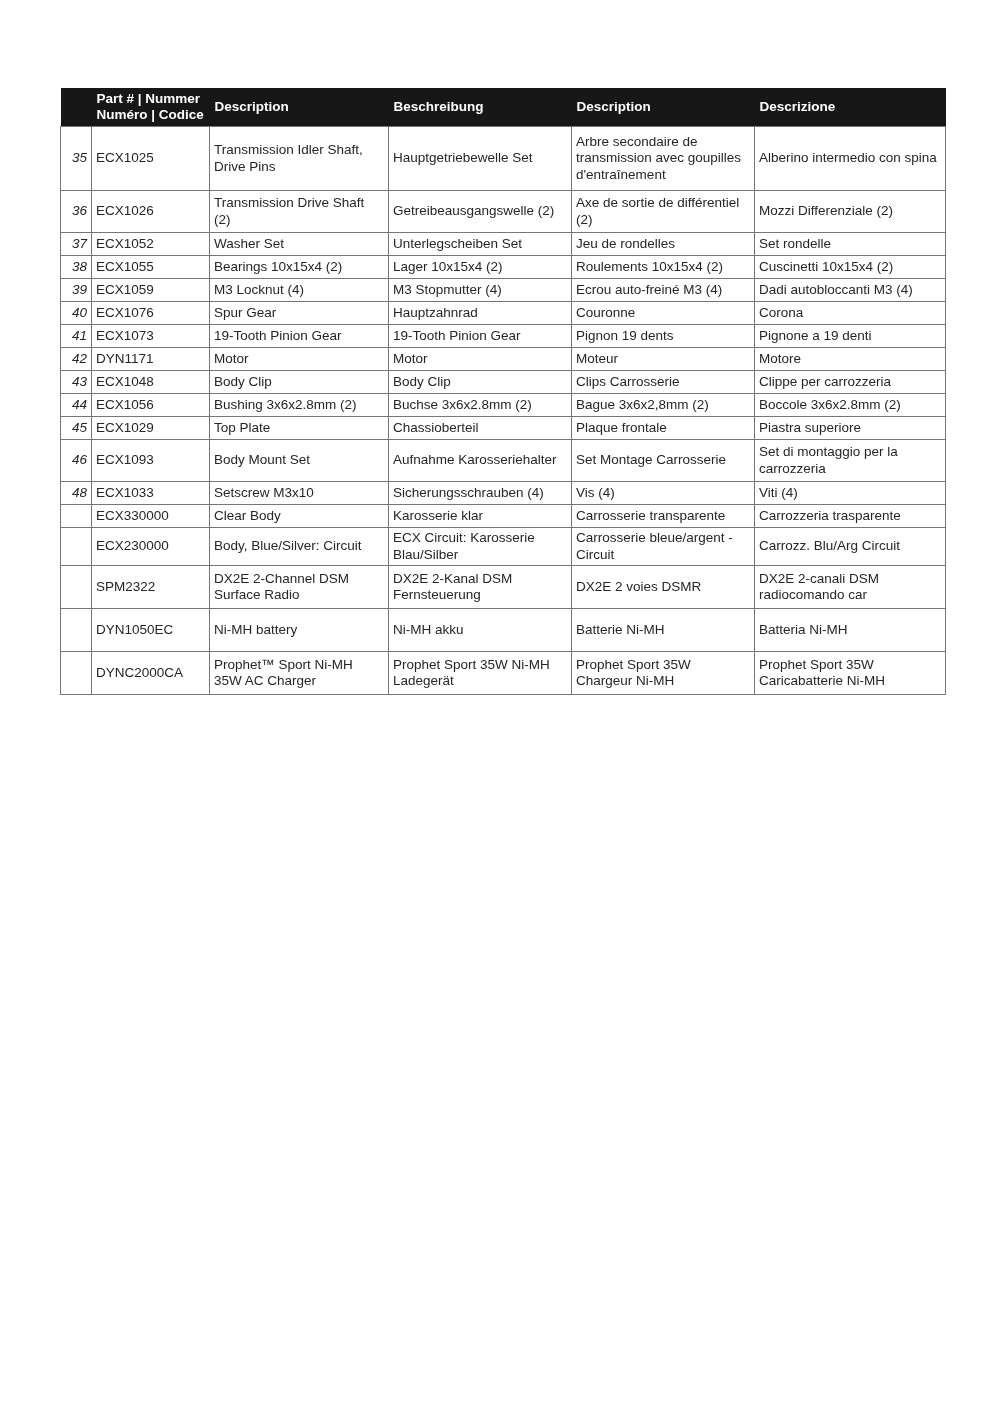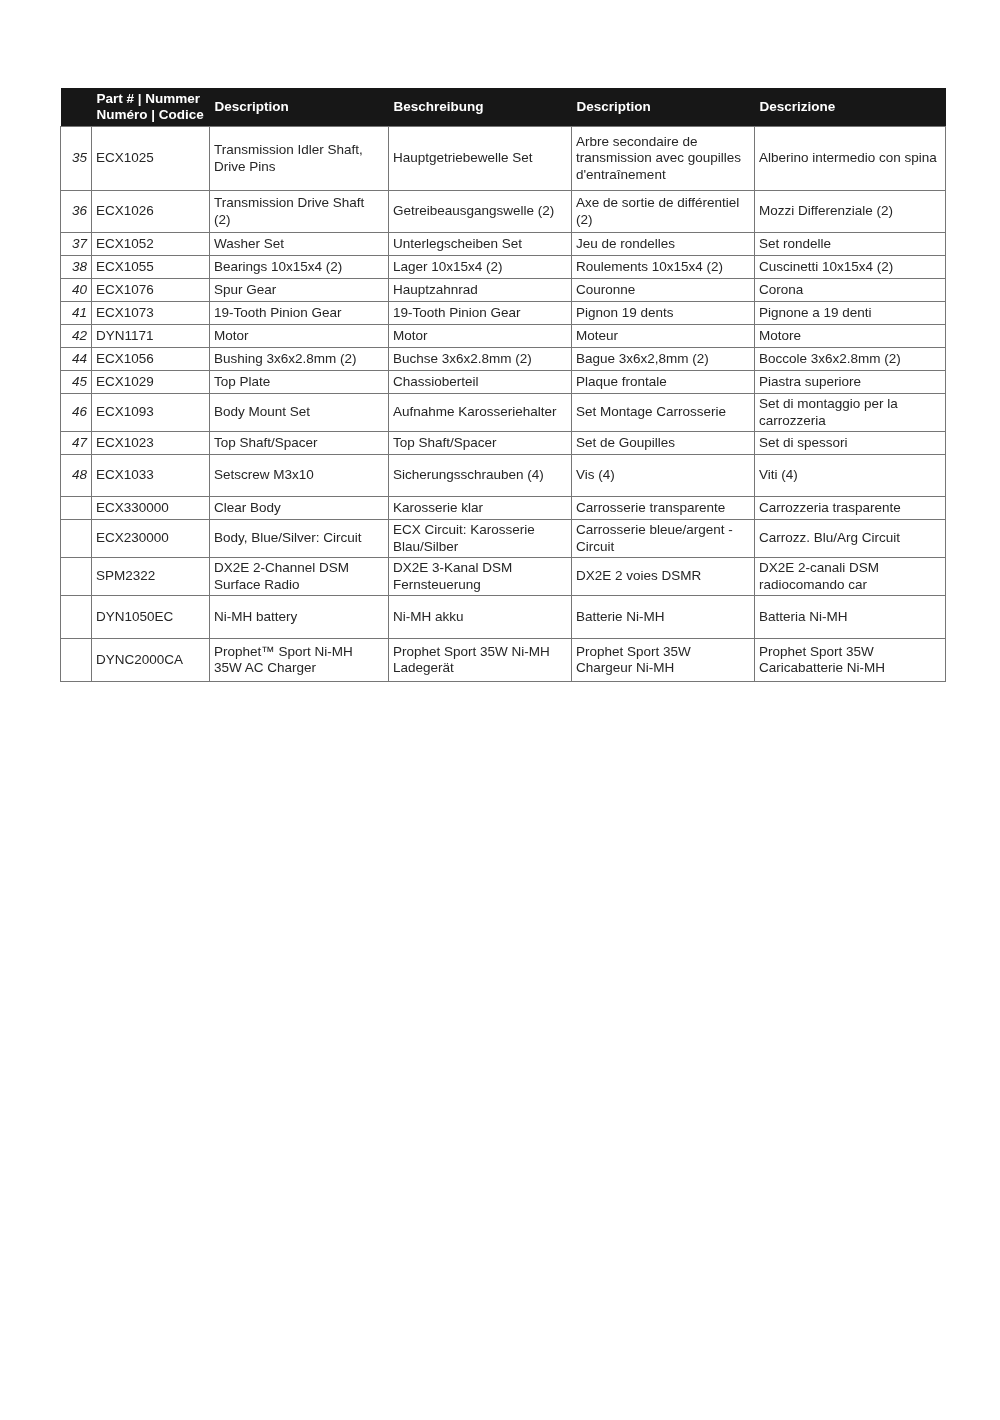--- a/index.html
+++ b/index.html
@@ -117,20 +117,28 @@
     </tr>
         <tr>
       <td class="c-num">38</td>
       <td>ECX1055</td>
       <td>Bearings 10x15x4 (2)</td>
       <td>Lager 10x15x4 (2)</td>
       <td>Roulements 10x15x4 (2)</td>
       <td>Cuscinetti 10x15x4 (2)</td>
     </tr>
         <tr>
+      <td class="c-num">39</td>
+      <td>ECX1059</td>
+      <td>M3 Locknut (4)</td>
+      <td>M3 Stopmutter (4)</td>
+      <td>Ecrou auto-freiné M3 (4)</td>
+      <td>Dadi autobloccanti M3 (4)</td>
+    </tr>
+        <tr>
       <td class="c-num">40</td>
       <td>ECX1076</td>
       <td>Spur Gear</td>
       <td>Hauptzahnrad</td>
       <td>Couronne</td>
       <td>Corona</td>
     </tr>
         <tr>
       <td class="c-num">41</td>
       <td>ECX1073</td>
@@ -141,20 +149,28 @@
     </tr>
         <tr>
       <td class="c-num">42</td>
       <td>DYN1171</td>
       <td>Motor</td>
       <td>Motor</td>
       <td>Moteur</td>
       <td>Motore</td>
     </tr>
         <tr>
+      <td class="c-num">43</td>
+      <td>ECX1048</td>
+      <td>Body Clip</td>
+      <td>Body Clip</td>
+      <td>Clips Carrosserie</td>
+      <td>Clippe per carrozzeria</td>
+    </tr>
+        <tr>
       <td class="c-num">44</td>
       <td>ECX1056</td>
       <td>Bushing 3x6x2.8mm (2)</td>
       <td>Buchse 3x6x2.8mm (2)</td>
       <td>Bague 3x6x2,8mm (2)</td>
       <td>Boccole 3x6x2.8mm (2)</td>
     </tr>
         <tr>
       <td class="c-num">45</td>
       <td>ECX1029</td>
@@ -165,28 +181,20 @@
     </tr>
         <tr>
       <td class="c-num">46</td>
       <td>ECX1093</td>
       <td>Body Mount Set</td>
       <td>Aufnahme Karosseriehalter</td>
       <td>Set Montage Carrosserie</td>
       <td>Set di montaggio per la carrozzeria</td>
     </tr>
         <tr>
-      <td class="c-num">47</td>
-      <td>ECX1023</td>
-      <td>Top Shaft/Spacer</td>
-      <td>Top Shaft/Spacer</td>
-      <td>Set de Goupilles</td>
-      <td>Set di spessori</td>
-    </tr>
-        <tr>
       <td class="c-num">48</td>
       <td>ECX1033</td>
       <td>Setscrew M3x10</td>
       <td>Sicherungsschrauben (4)</td>
       <td>Vis (4)</td>
       <td>Viti (4)</td>
     </tr>
         <tr>
       <td class="c-num"></td>
       <td>ECX330000</td>
@@ -200,21 +208,21 @@
       <td>ECX230000</td>
       <td>Body, Blue/Silver: Circuit</td>
       <td>ECX Circuit: Karosserie Blau/Silber</td>
       <td>Carrosserie bleue/argent - Circuit</td>
       <td>Carrozz. Blu/Arg Circuit</td>
     </tr>
         <tr>
       <td class="c-num"></td>
       <td>SPM2322</td>
       <td>DX2E 2-Channel DSM Surface Radio</td>
-      <td>DX2E 3-Kanal DSM Fernsteuerung</td>
+      <td>DX2E 2-Kanal DSM Fernsteuerung</td>
       <td>DX2E 2 voies DSMR</td>
       <td>DX2E 2-canali DSM radiocomando car</td>
     </tr>
         <tr>
       <td class="c-num"></td>
       <td>DYN1050EC</td>
       <td>Ni-MH battery</td>
       <td>Ni-MH akku</td>
       <td>Batterie Ni-MH</td>
       <td>Batteria Ni-MH</td>

